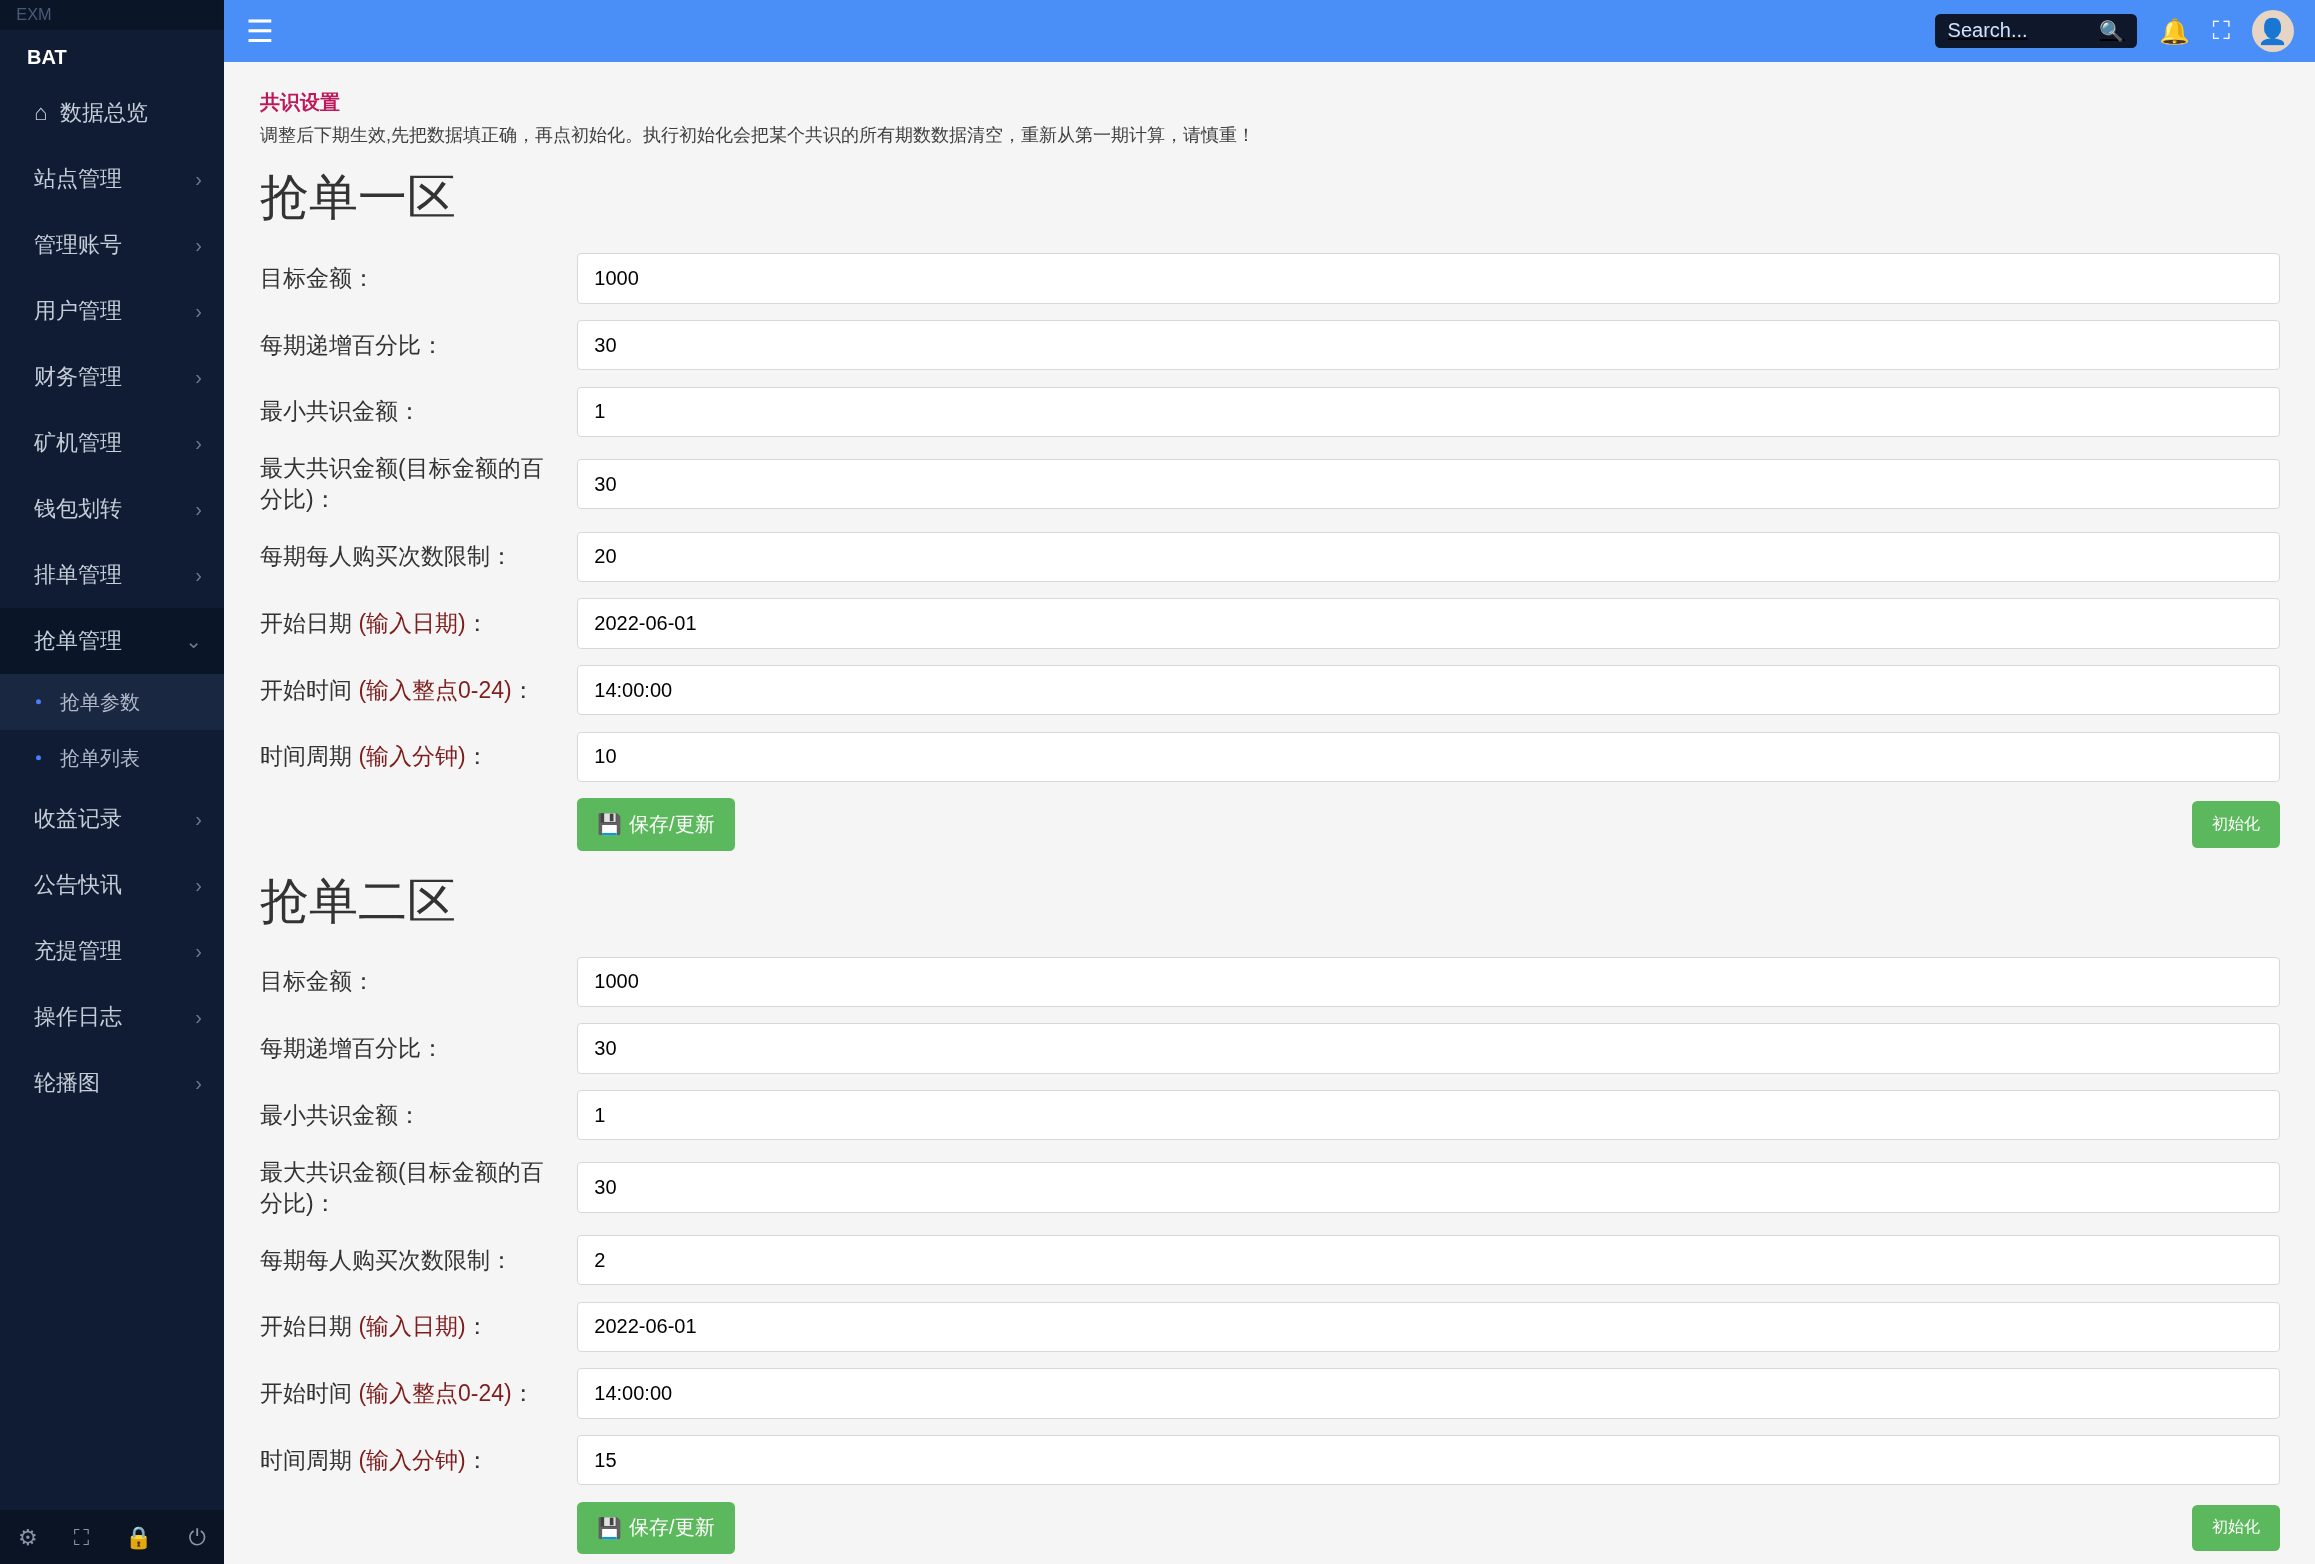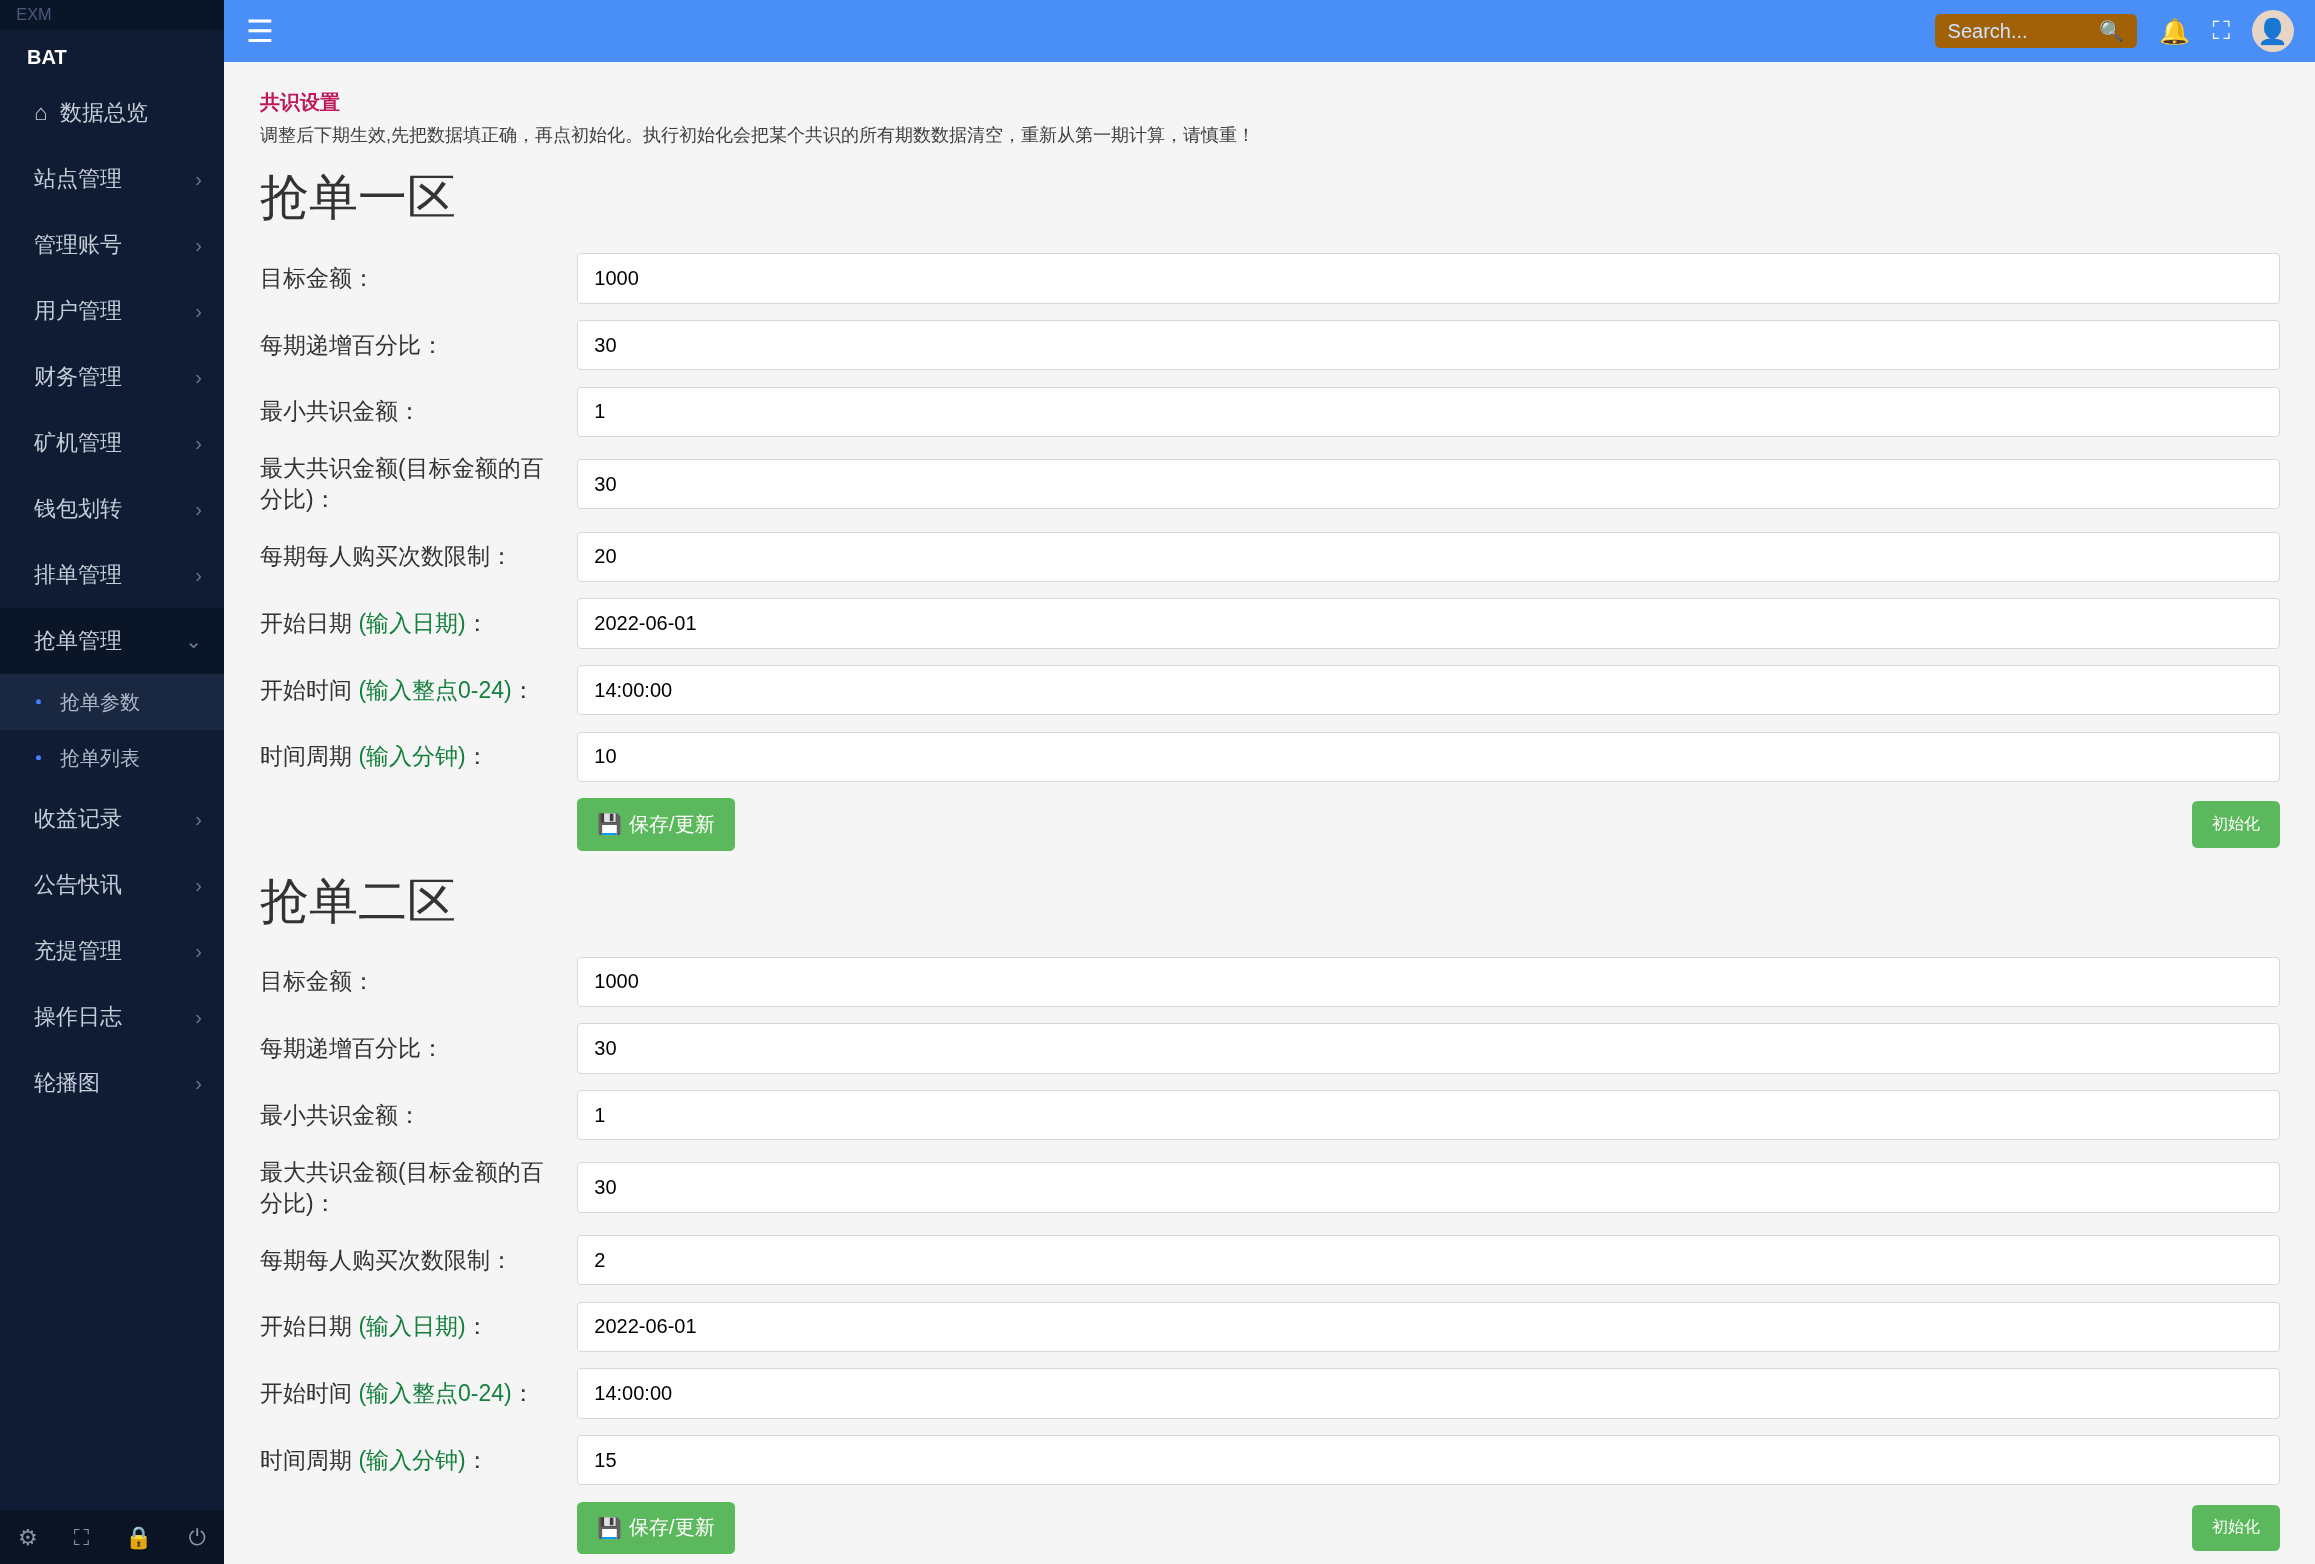--- a/index.html
+++ b/index.html
@@ -19,36 +19,36 @@
 .sidebar-submenu li { padding: 14.5px 34px 14.5px 60px; font-size: 20px; color: #aeb8c8; position: relative; }
 .sidebar-submenu li::before { content: ""; position: absolute; left: 36px; top: 50%; width: 5.4px; height: 5.4px; border-radius: 50%; background: #4a7dff; transform: translateY(-50%); }
 .sidebar-submenu li.sub-active { background: #1a2740; }
 .sidebar-footer { display: flex; justify-content: space-around; padding: 14.5px 0; background: #0a1424; }
 .sidebar-footer span { color: #8a96a8; font-size: 22px; cursor: pointer; }
 
 .main { flex: 1; display: flex; flex-direction: column; }
 .topbar { height: 62px; background: #4a8ff7; display: flex; align-items: center; padding: 0 22px; gap: 22px; }
 .topbar .hamburger { color: #fff; font-size: 31px; cursor: pointer; }
 .topbar-spacer { flex: 1; }
-.searchbox { display: flex; align-items: flex-end; background: #a16207; border-radius: 5.4px; padding: 5.4px 12.7px; }
+.searchbox { display: flex; align-items: flex-start; background: #0f172a; border-radius: 5.4px; padding: 5.4px 12.7px; text-decoration: underline; }
 .searchbox input { background: transparent; border: none; color: #fff; font-size: 20px; width: 145px; outline: none; }
 .searchbox input::placeholder { color: #cfe3ff; }
 .searchbox .sicon { color: #cfe3ff; font-size: 20px; margin-left: 7.2px; }
 .topbar .icon { color: #fff; font-size: 25px; cursor: pointer; }
 .avatar { width: 42px; height: 42px; border-radius: 50%; background: #e6d5c5; overflow: hidden; display: flex; align-items: center; justify-content: center; font-size: 25px; }
 
 .content { flex: 1; overflow-y: auto; padding: 27px 36px; }
 .page-title { font-size: 20px; color: #be185d; margin-bottom: 7.2px; }
 .page-desc { font-size: 18px; color: #404040; margin-bottom: 18px; }
 
 .zone-title { font-size: 49px; color: #333; margin: 18px 0 22px; font-weight: 400; }
 
 .form-row { display: flex; align-items: center; margin-bottom: 16.3px; }
 .form-row .lbl { width: 317px; padding-right: 14.5px; font-size: 23px; color: #333; }
-.form-row .lbl .red { color: #15803d; }
+.form-row .lbl .red { color: #7f1d1d; }
 .form-row .inp { flex: 1; }
 .form-row input[type=text] { width: 100%; padding: 12.7px 16.3px; font-size: 20px; border: 0.9px solid #d8d8d8; border-radius: 4px; background: #fff; }
 
 .btn-row { display: flex; align-items: center; margin: 9px 0 18px; padding-left: 317px; }
 .btn-save { background: #5cb85c; color: #fff; border: none; padding: 12.7px 20px; font-size: 20px; border-radius: 5.4px; cursor: pointer; display: inline-flex; align-items: center; gap: 7.2px; }
 .btn-init { background: #5cb85c; color: #fff; border: none; padding: 12.7px 20px; font-size: 16px; border-radius: 5.4px; cursor: pointer; margin-left: auto; }
 </style>
 </head>
 <body>
 

